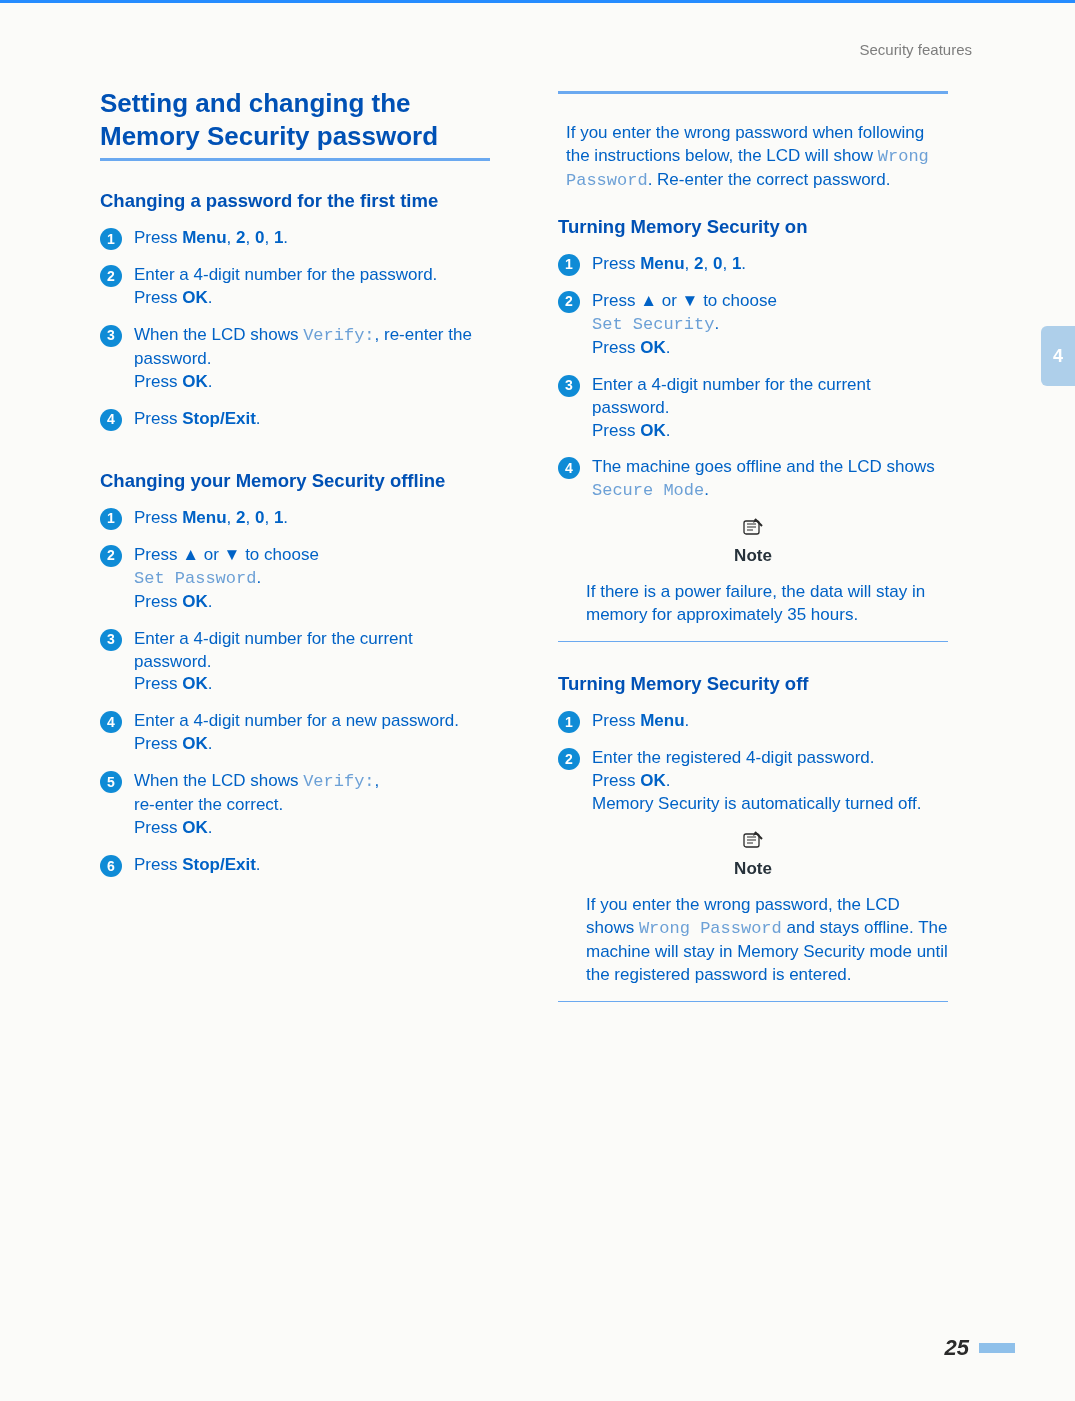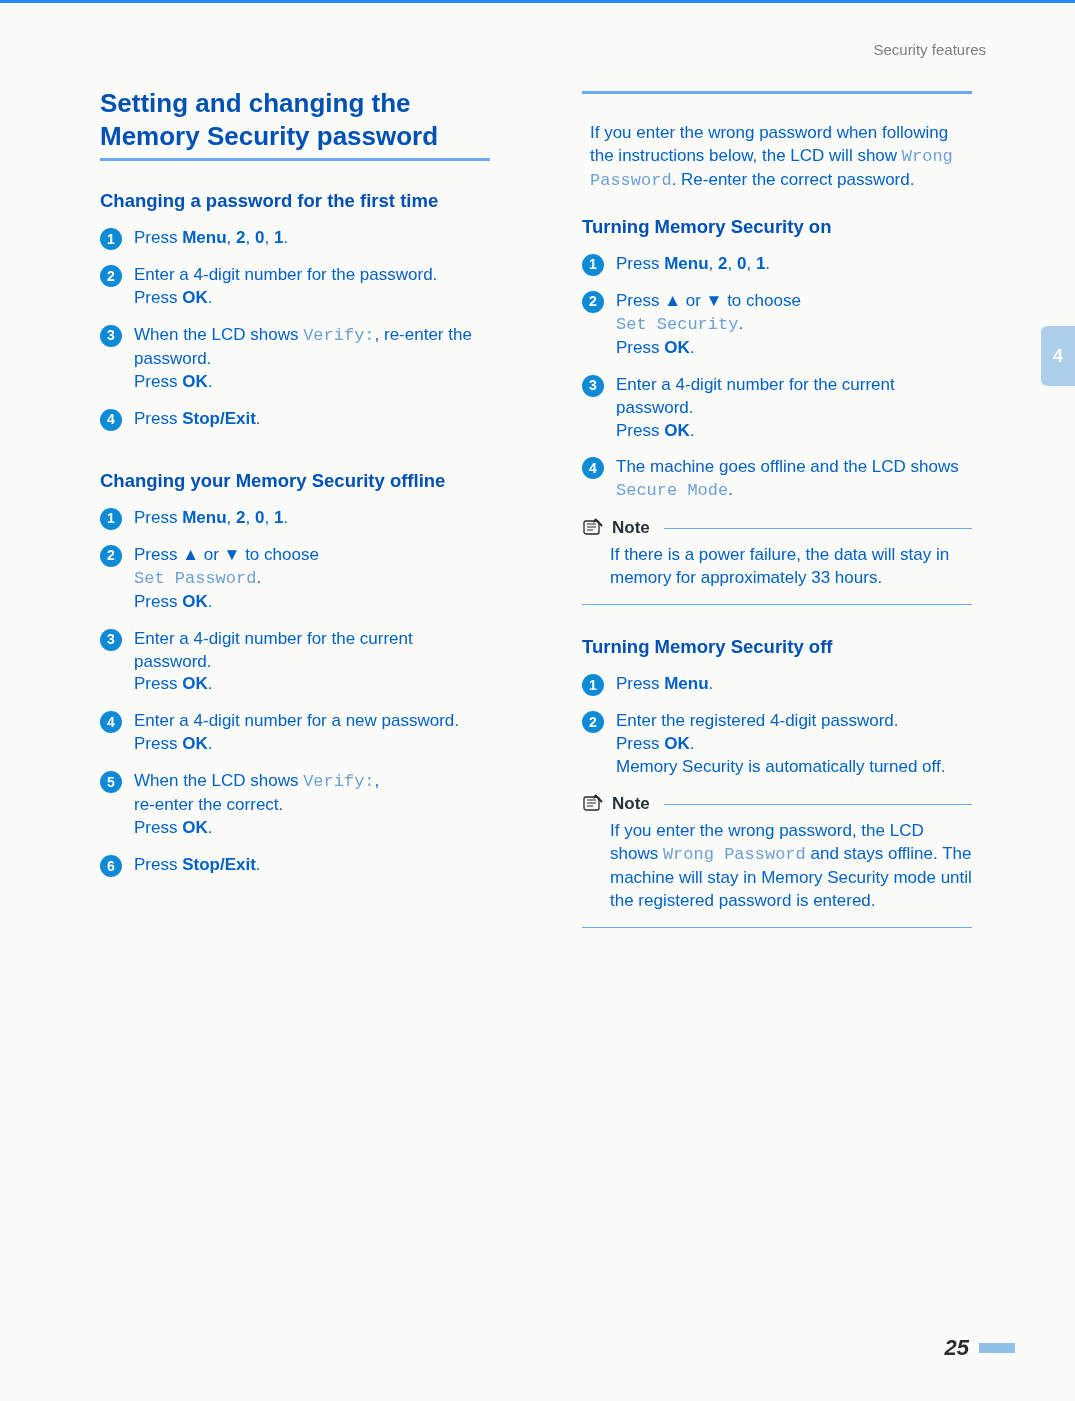--- a/index.html
+++ b/index.html
@@ -20,21 +20,21 @@
   }
   .top-rule {
     position: absolute;
     top: 0; left: 0; right: 0;
     height: 3px;
     background: #258cff;
   }
   .running-head {
     position: absolute;
     top: 40px;
-    right: 89px;
+    right: 103px;
     color: #7d7d7d;
     font-size: 15px;
   }
   .chapter-tab {
     position: absolute;
     right: 0;
     top: 326px;
     width: 34px;
     height: 60px;
     background: #aecfea;
@@ -46,21 +46,21 @@
     display: flex;
     align-items: center;
     justify-content: center;
   }
   .columns {
     position: absolute;
     top: 87px;
     left: 100px;
     width: 875px;
     display: flex;
-    gap: 92px;
+    gap: 68px;
   }
   .col {
     width: 390px;
   }
   h1.section {
     font-size: 26px;
     font-weight: bold;
     color: #0051b5;
     margin: 0 0 6px 0;
     line-height: 1.25;
@@ -111,22 +111,24 @@
     color: #6ca0d6;
   }
   .arrow {
     font-family: Arial, sans-serif;
   }
   .note-block {
     margin: 6px 0 0 0;
   }
   .note-head {
     display: flex;
+    align-items: center;
     gap: 8px;
     margin: 0 0 4px 0;
+    flex-direction: column;
   }
   .note-icon {
     width: 22px;
     height: 20px;
     display: inline-flex;
     align-items: center;
     justify-content: center;
   }
   .note-icon svg { display:block; }
   .note-label {
@@ -296,21 +298,21 @@
             <svg width="22" height="20" viewBox="0 0 22 20">
               <rect x="2" y="4" width="15" height="13" rx="2" fill="none" stroke="#2a2a2a" stroke-width="1.3"></rect>
               <path d="M5 7 L14 7 M5 10 L14 10 M5 13 L11 13" stroke="#2a2a2a" stroke-width="1.1"></path>
               <path d="M13 2 L20 9" stroke="#2a2a2a" stroke-width="2"></path>
               <path d="M13 2 L11 6 L15 4 Z" fill="#2a2a2a"></path>
             </svg>
           </span>
           <span class="note-label">Note</span>
           <span class="note-rule-top"></span>
         </div>
-        <div class="note-body"><span>If there is a power failure, the data will stay in memory for approximately 33 hours.</span></div>
+        <div class="note-body"><span>If there is a power failure, the data will stay in memory for approximately 35 hours.</span></div>
         <div class="note-rule-bottom"></div>
       </div>
 
       <div class="spacer-10"></div>
       <h2 class="sub">Turning Memory Security off</h2>
       <div>
           <div class="step">
             <div class="bullet">1</div>
             <div class="step-body">
               <p><span>Press </span><span class="b">Menu</span><span>.</span></p>

